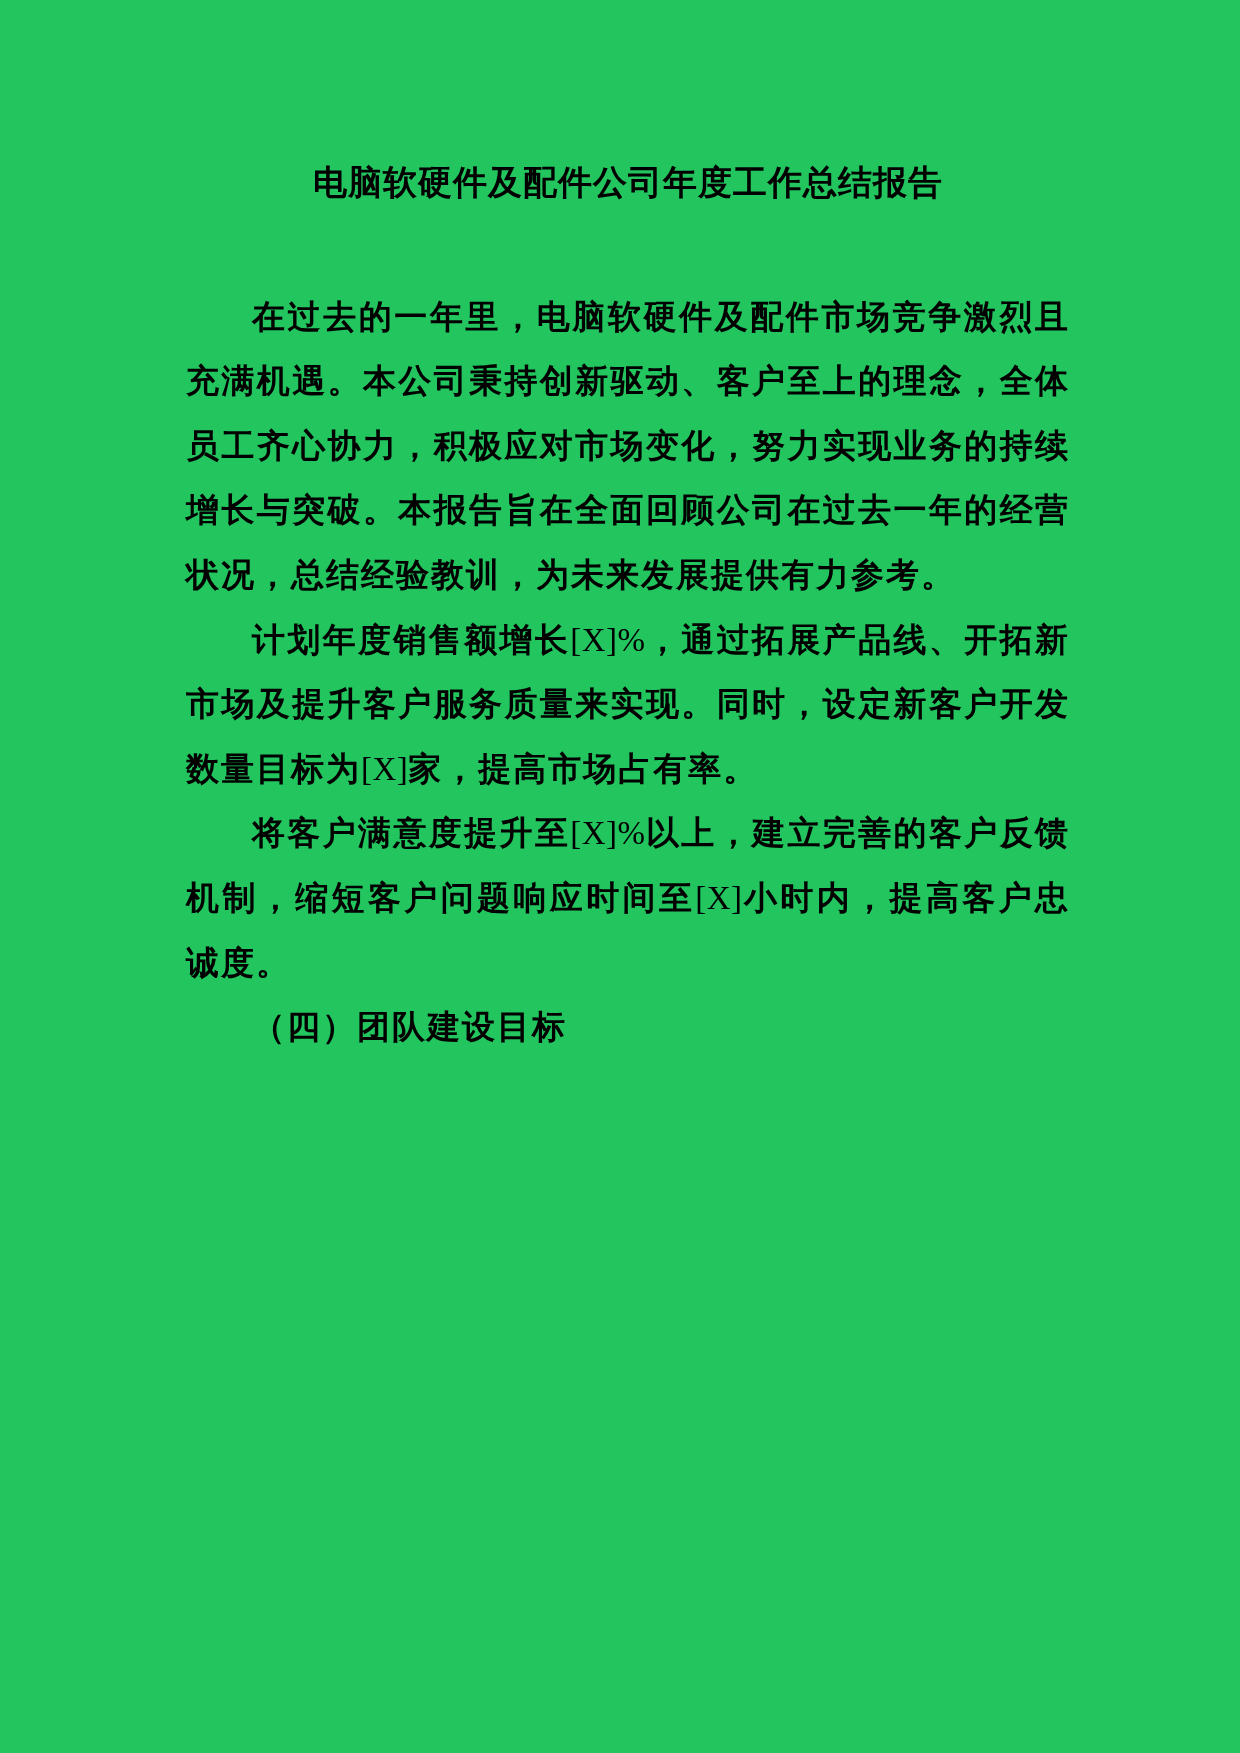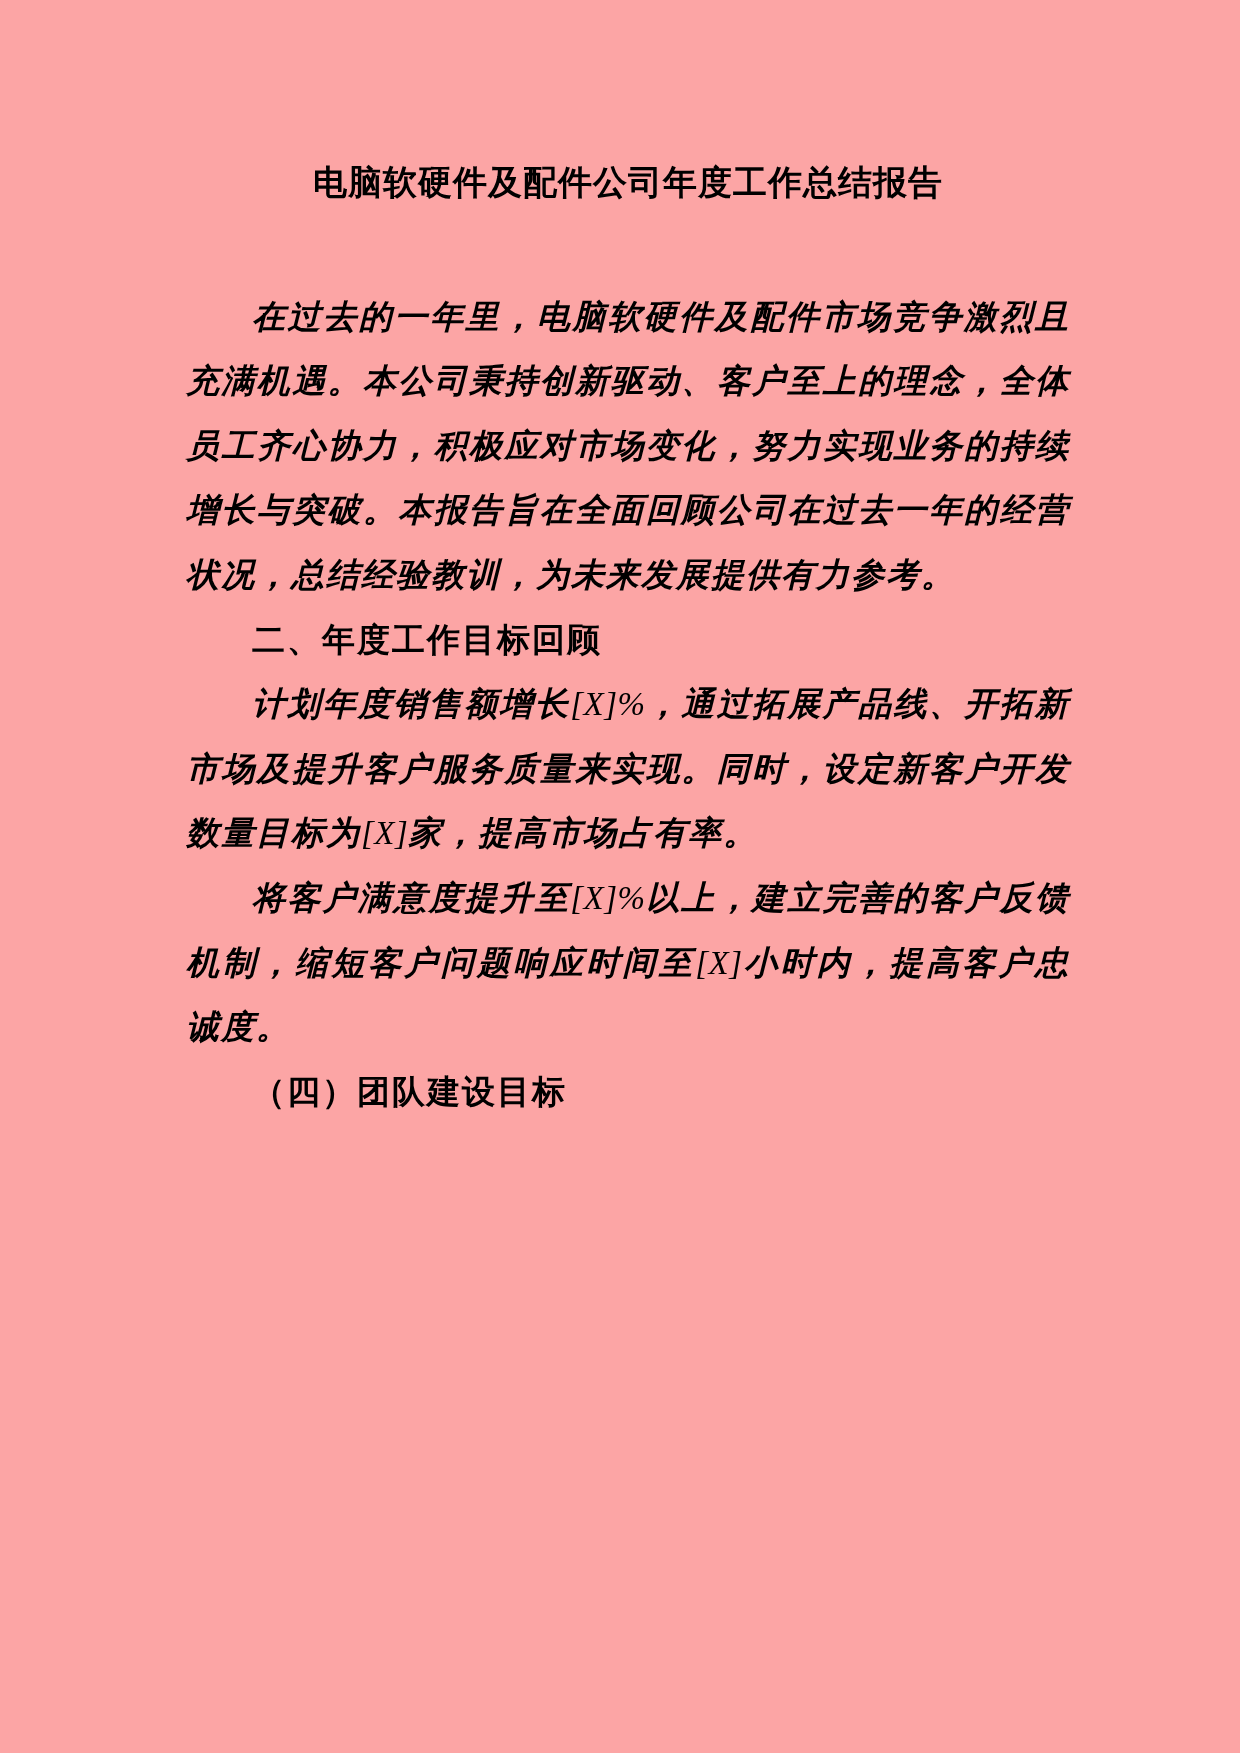--- a/index.html
+++ b/index.html
@@ -12,57 +12,55 @@
     height: 1753px;
     overflow: hidden;
     font-family: "Liberation Sans", sans-serif;
     color: #000000;
   }
   .page {
     box-sizing: border-box;
     width: 1240px;
     height: 1753px;
     padding: 150px 170px 0 186px;
-    background: #fca5a5;
+    background: #22c55e;
   }
   .doc-title {
     margin: 0 0 70px 0;
     font-size: 34px;
     font-weight: 700;
     line-height: 64.6px;
     text-align: center;
     letter-spacing: 1px;
     white-space: nowrap;
   }
   .doc-body p {
     margin: 0;
     font-size: 33px;
     font-weight: 600;
     line-height: 64.6px;
     letter-spacing: 2px;
     text-indent: 66px;
   }
   .doc-body p.para {
     text-align: justify;
-    font-style: italic;
   }
   .doc-body p.heading {
     text-align: left;
   }
   .ph {
     font-family: "Liberation Serif", serif;
     font-weight: 400;
     letter-spacing: 0.5px;
   }
 </style>
 </head>
 <body>
 
 <div class="page">
   <h1 class="doc-title">电脑软硬件及配件公司年度工作总结报告</h1>
   <div class="doc-body" id="doc-body">
       <p class="para">在过去的一年里，电脑软硬件及配件市场竞争激烈且充满机遇。本公司秉持创新驱动、客户至上的理念，全体员工齐心协力，积极应对市场变化，努力实现业务的持续增长与突破。本报告旨在全面回顾公司在过去一年的经营状况，总结经验教训，为未来发展提供有力参考。</p>
-      <p class="heading">二、年度工作目标回顾</p>
       <p class="para">计划年度销售额增长<span class="ph">[X]%</span>，通过拓展产品线、开拓新市场及提升客户服务质量来实现。同时，设定新客户开发数量目标为<span class="ph">[X]</span>家，提高市场占有率。</p>
       <p class="para">将客户满意度提升至<span class="ph">[X]%</span>以上，建立完善的客户反馈机制，缩短客户问题响应时间至<span class="ph">[X]</span>小时内，提高客户忠诚度。</p>
       <p class="heading">（四）团队建设目标</p>
     </div>
 </div>
 
 </body></html>

